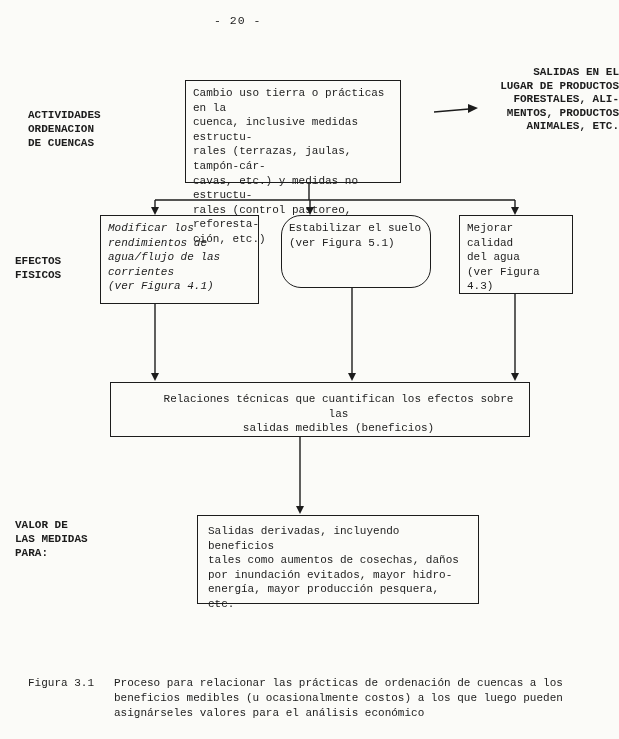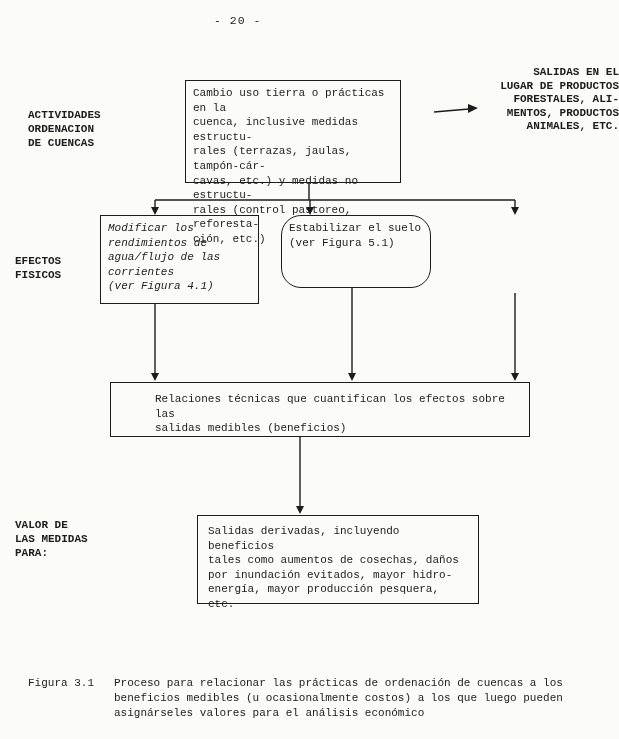--- a/index.html
+++ b/index.html
@@ -21,21 +21,21 @@
   .connectors { position: absolute; left: 0; top: 0; width: 619px; height: 739px; pointer-events: none; }
 
   .fbox {
     position: absolute;
     border: 1.6px solid #1c1c1c;
     font-size: 11px; line-height: 14.6px;
     white-space: pre-line;
     padding: 5px 7px;
     background: transparent;
   }
-  .fbox.center { text-align: left; padding-left: 44px; }
+  .fbox.center { text-align: center; padding-left: 44px; }
 
   .rowlabel {
     position: absolute;
     font-weight: bold; font-size: 11px; line-height: 14px;
     white-space: pre-line;
   }
 
   .sidenote {
     position: absolute; left: 483px; top: 66px; width: 136px;
     font-weight: bold; font-size: 11px; line-height: 13.6px;
@@ -107,20 +107,23 @@
 
   <div class="fbox" style="left:100px; top:215px; width:159px; height:89px;font-style:italic;">Modificar los
 rendimientos de
 agua/flujo de las
 corrientes
 (ver Figura 4.1)</div>
 
   <div class="fbox" style="left:281px; top:215px; width:150px; height:73px;border-radius:20px;">Estabilizar el suelo
 (ver Figura 5.1)</div>
 
+  <div class="fbox" style="left:459px; top:215px; width:114px; height:79px;">Mejorar calidad
+del agua
+(ver Figura 4.3)</div>
 
   <div class="fbox center" style="left:110px; top:382px; width:420px; height:55px; padding-top:9px;">Relaciones técnicas que cuantifican los efectos sobre las
 salidas medibles (beneficios)</div>
 
   <div class="fbox" style="left:185px; top:515px; width:282px; height:89px; padding:8px 10px;margin-left:12px;">Salidas derivadas, incluyendo beneficios
 tales como aumentos de cosechas, daños
 por inundación evitados, mayor hidro-
 energía, mayor producción pesquera, etc.</div>
 
   <div class="caption">

